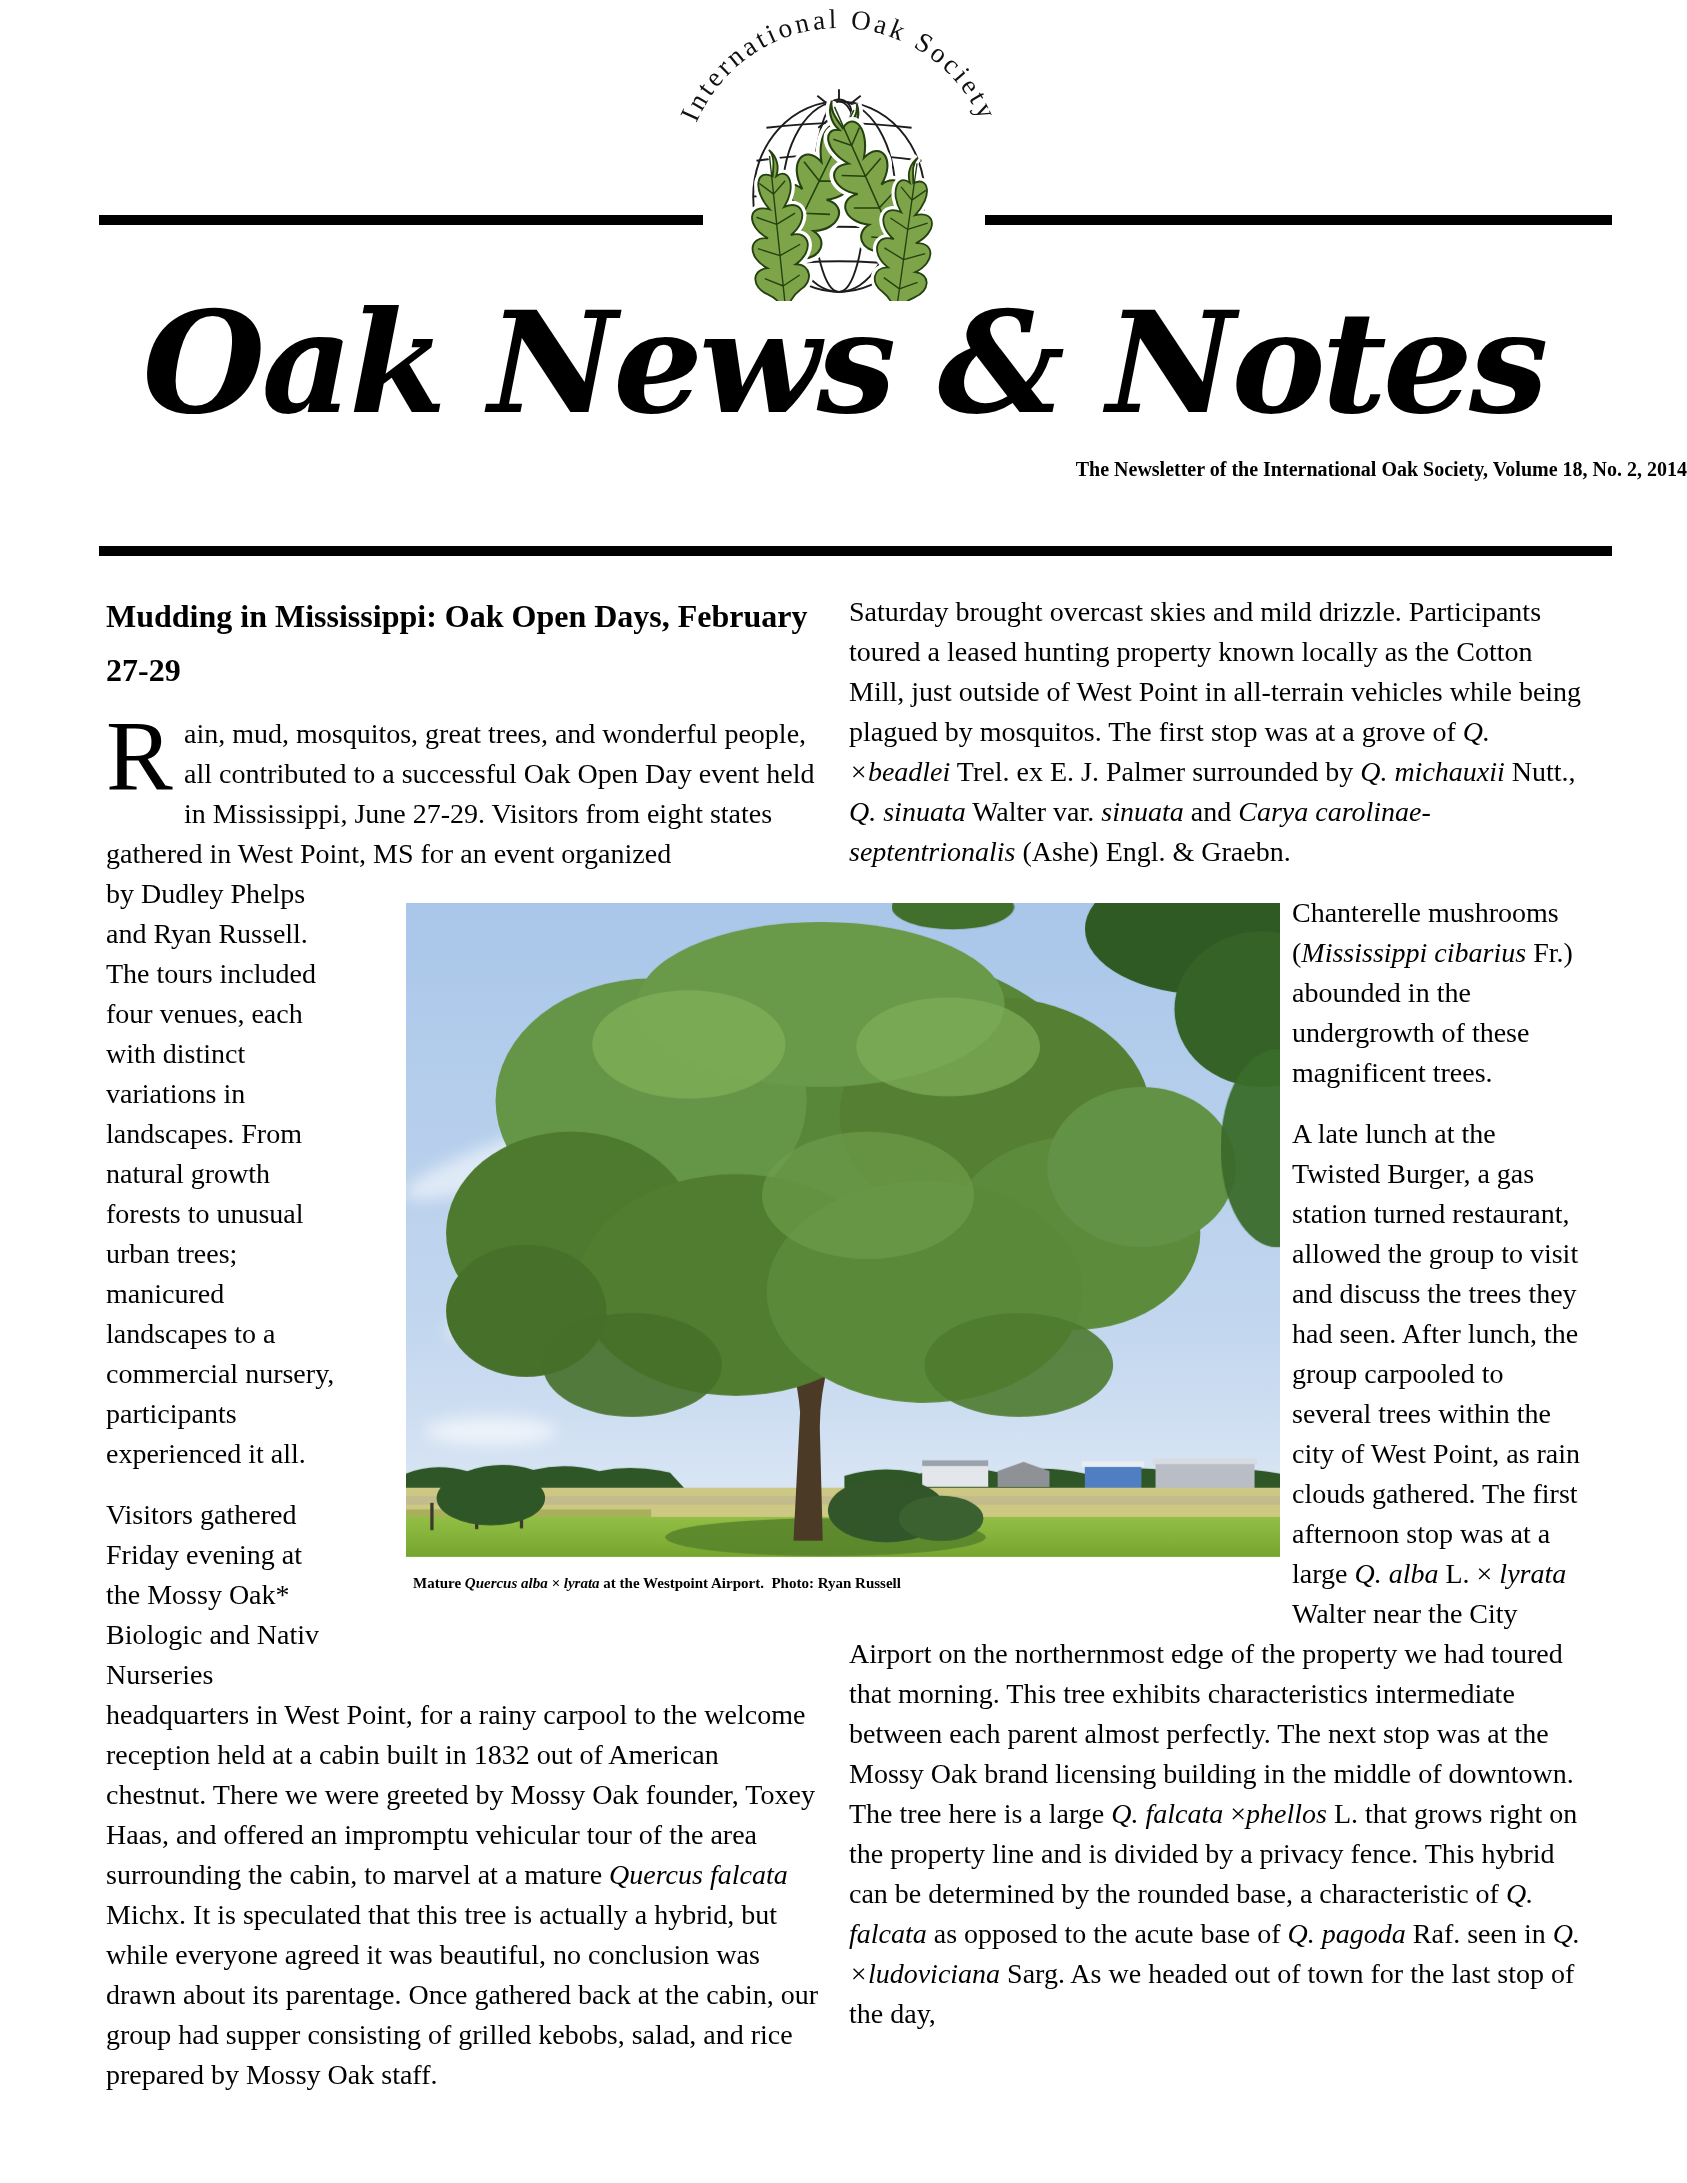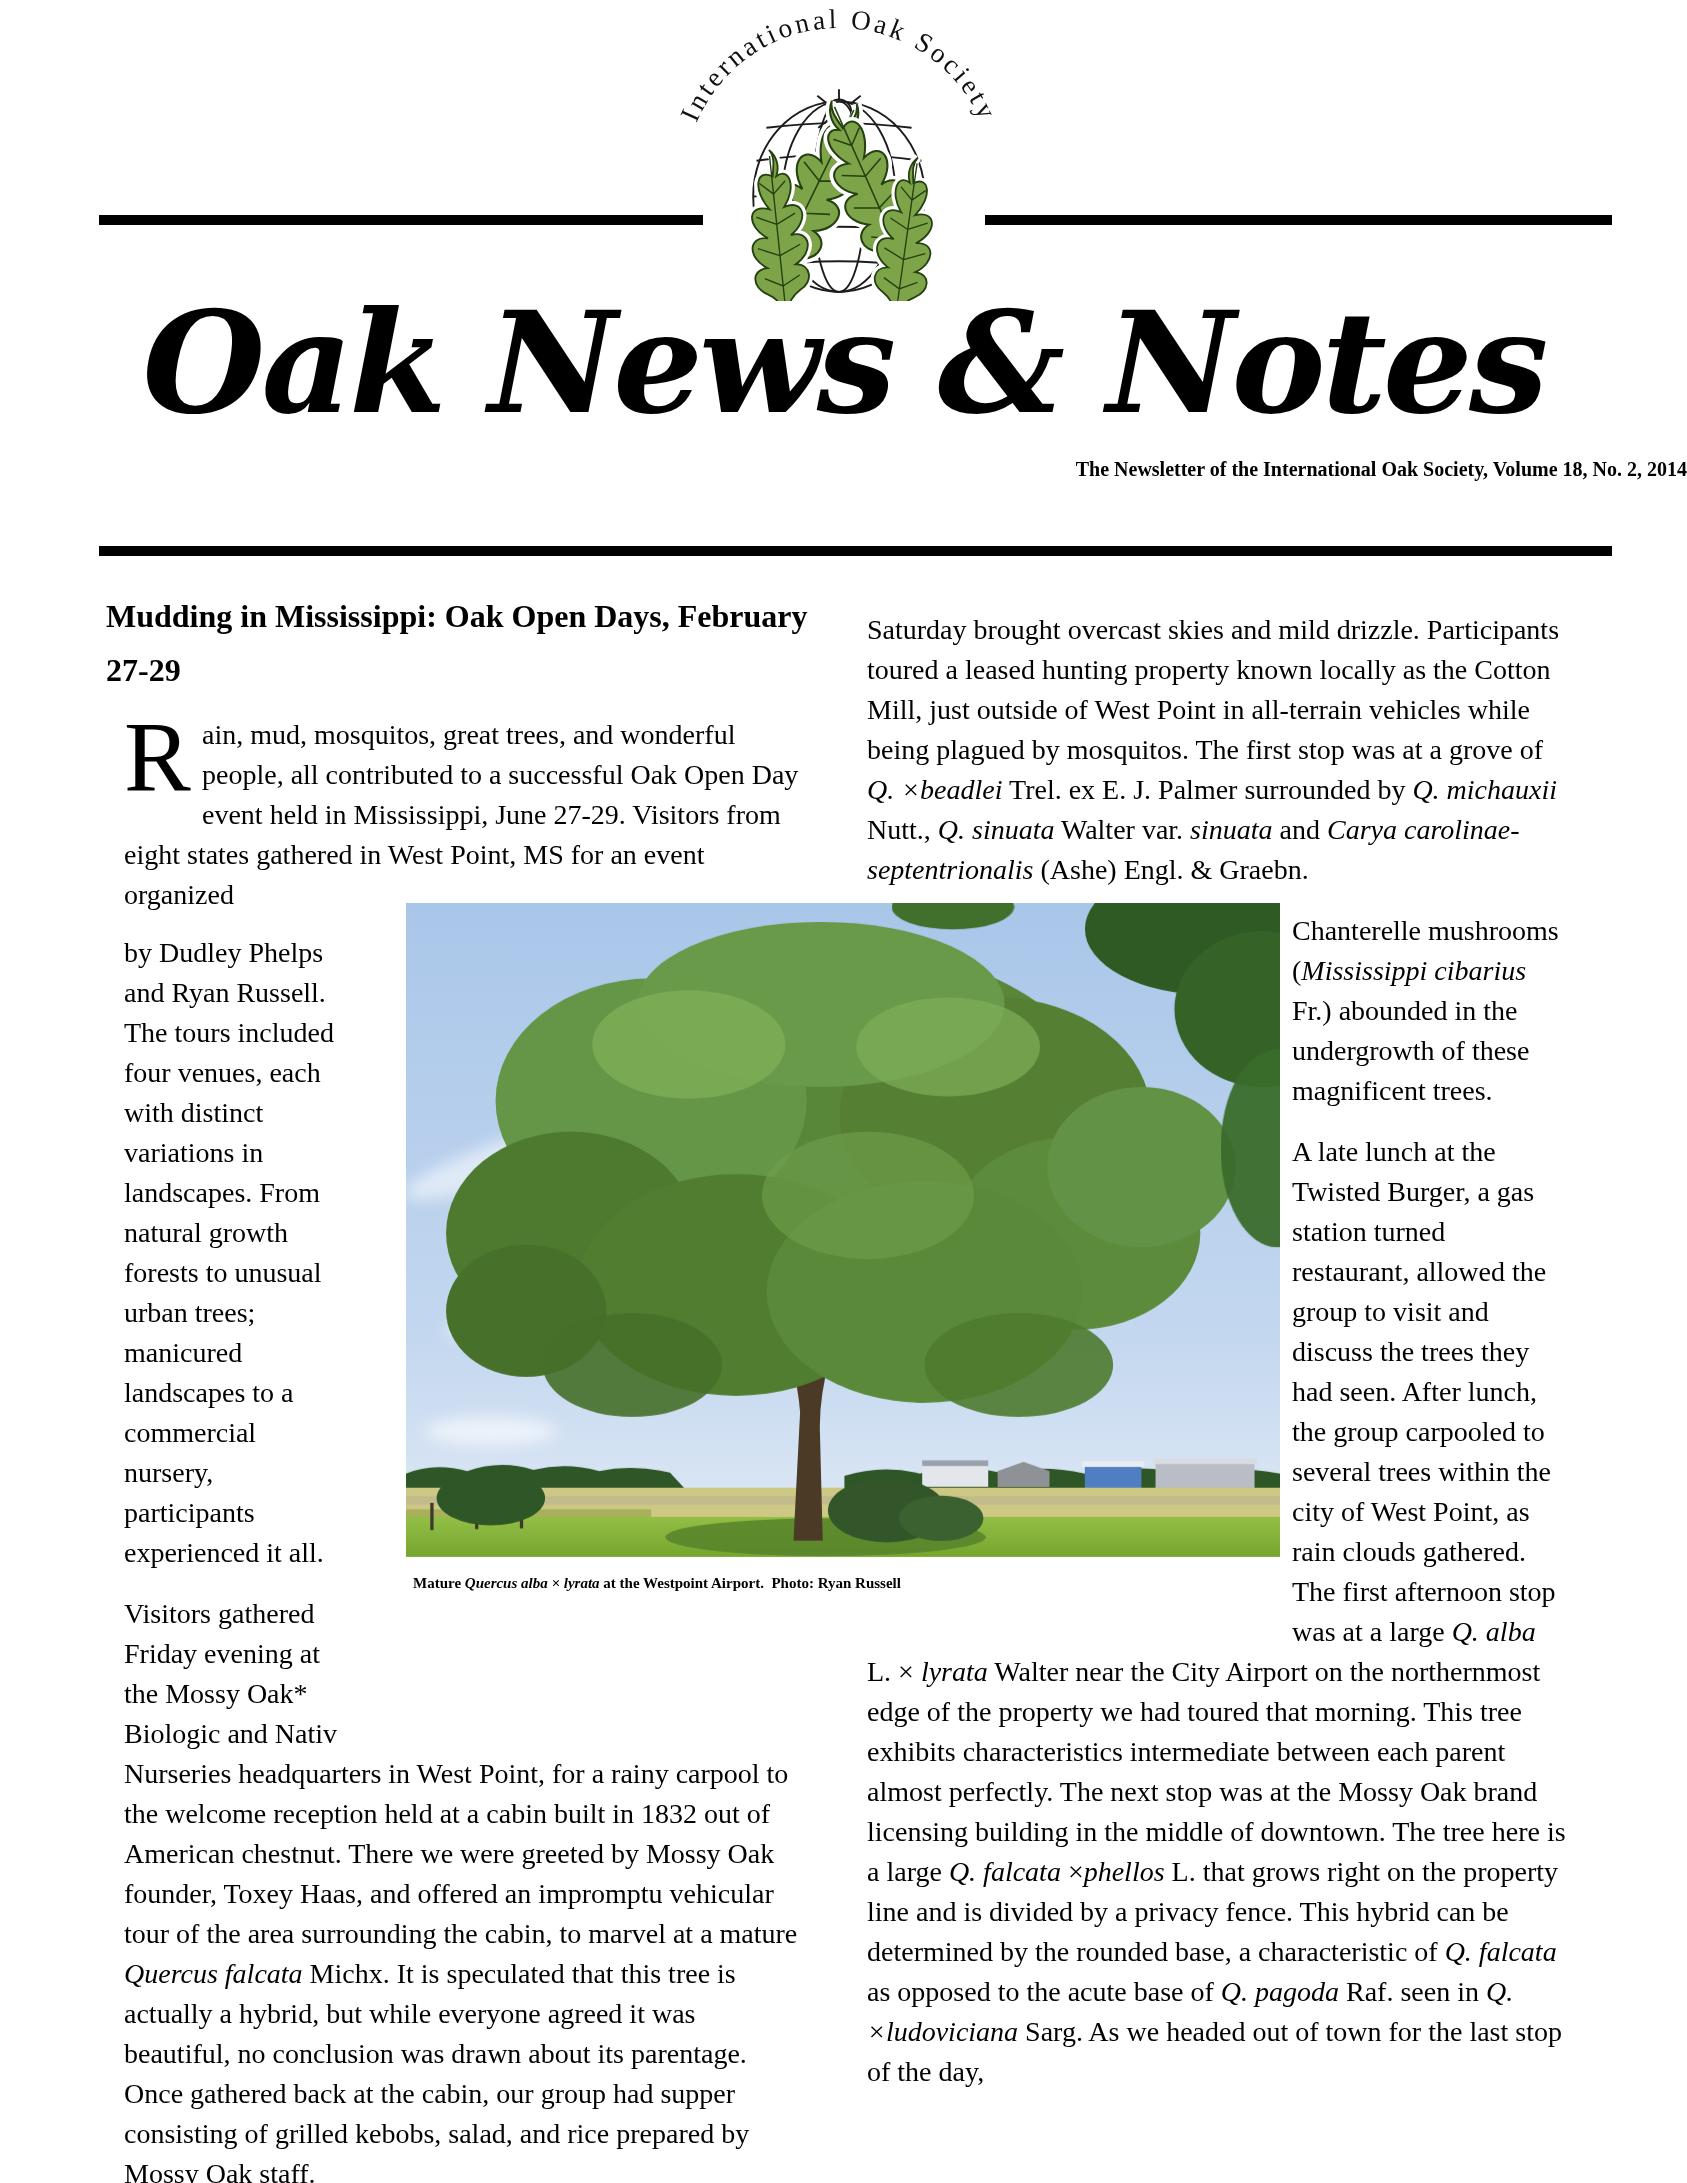--- a/index.html
+++ b/index.html
@@ -21,21 +21,21 @@
     position:absolute; top:454px; left:0; width:100%; text-align:right;
     font-weight:bold; font-size:20px; line-height:30px;
   }
   .rule { position:absolute; top:546px; left:99px; width:1513px; height:10px; background:#000; }
 
   
   .columns { position:absolute; top:587px; left:106px; width:1478px; display:flex; gap:26px; align-items:flex-start; }
   .col-left  { width:717px; }
   .col-right { width:735px; padding-top:4.7px; }
   .headline { font-size:32px; line-height:54px; font-weight:bold; margin:1.9px 0 17px 0; max-width:707px; }
-  .body-par { font-size:28px; line-height:40px; margin:18px; text-align:left; }
+  .body-par { font-size:28px; line-height:40px; margin:0; text-align:left; }
   .par-gap { margin-top:21px; }
   .dropcap {
     float:left; font-size:100px; line-height:74px; padding:4.7px 11.3px 1.9px 0;
     font-weight:normal;
   }
   .wrap-spacer-left  { float:right; width:481px; height:783px; }
   .wrap-spacer-right { float:left;  width:443px;  height:735px; }
 
   
   .photo { position:absolute; left:406px; top:903px; width:874px; height:654px; }

